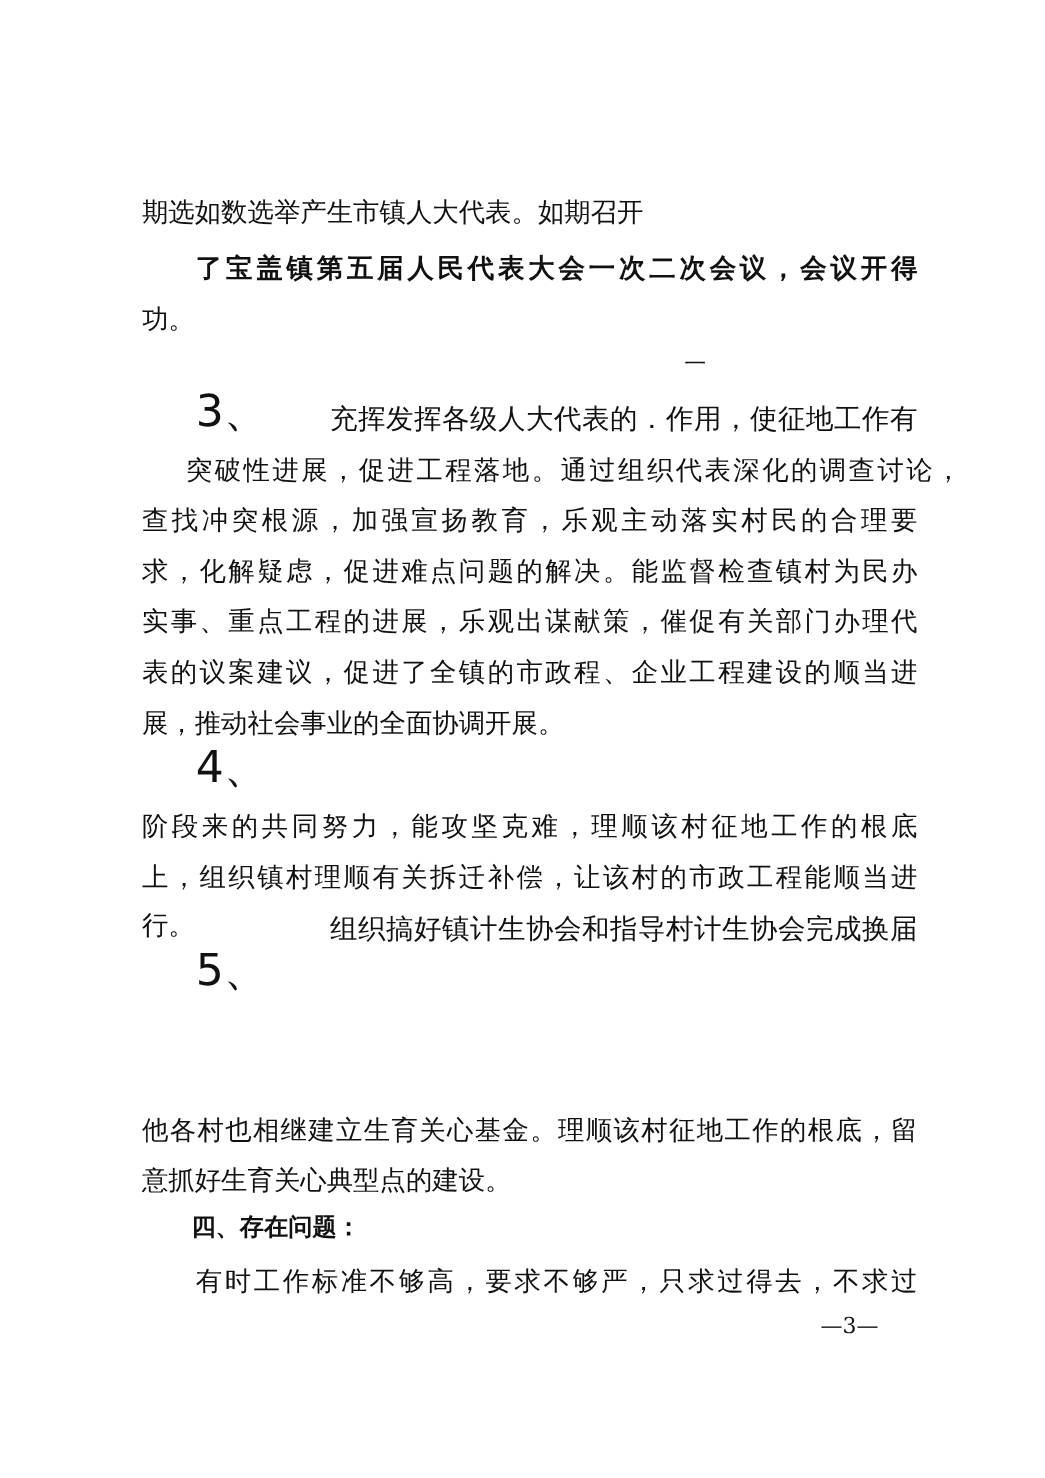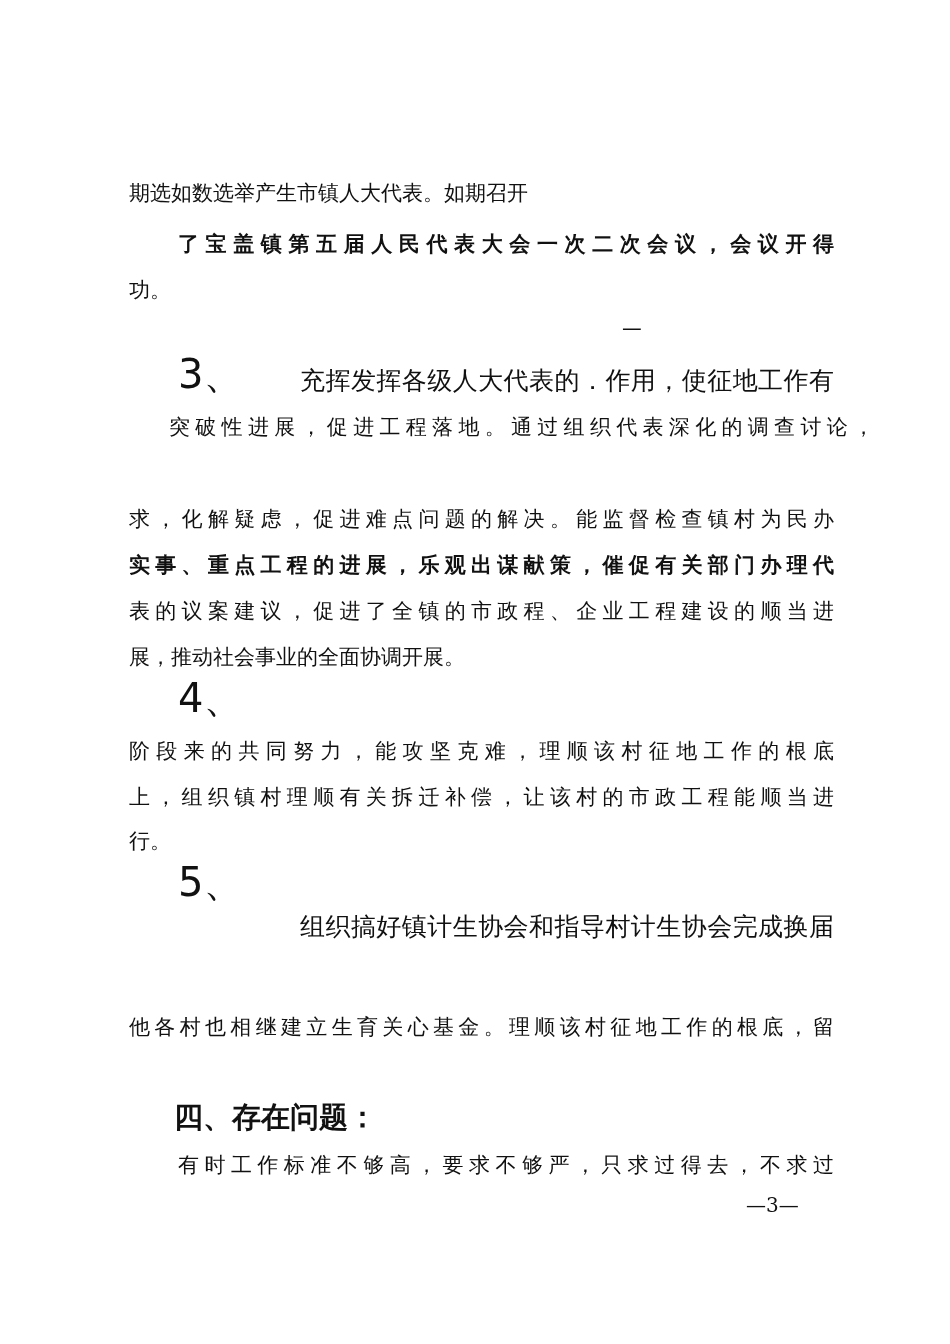--- a/index.html
+++ b/index.html
@@ -17,21 +17,21 @@
     }
     .page {
       position: absolute;
       left: 0; top: 0;
       width: 950px; height: 1344px;
     }
     .line {
       position: absolute;
       left: 129px;
       width: 705px;
-      font-size: 21px;
+      font-size: 24px;
       line-height: 30px;
       white-space: nowrap;
       text-align: justify;
       text-align-last: justify;
     }
     .line.last {
       text-align-last: left;
     }
     .indent {
       left: 178px;
@@ -52,21 +52,21 @@
       font-size: 25px;
       line-height: 30px;
       white-space: nowrap;
       text-align: justify;
       text-align-last: justify;
     }
     .heading {
       position: absolute;
       left: 174px;
       font-family: "DejaVu Sans", "Liberation Sans", sans-serif;
-      font-size: 29px;
+      font-size: 22px;
       line-height: 30px;
       font-weight: bold;
     }
     .dash-mark {
       position: absolute;
       left: 622px;
       top: 318px;
       font-size: 20px;
       line-height: 24px;
     }
@@ -85,31 +85,33 @@
 
   <div class="line last" style="top:178px;">期选如数选举产生市镇人大代表。如期召开</div>
   <div class="line indent" style="top:229px;font-weight:bold;">了宝盖镇第五届人民代表大会一次二次会议，会议开得</div>
   <div class="line last" style="top:275px;">功。</div>
 
   <div class="dash-mark">一</div>
 
   <div class="num" style="top:352px;">3、</div>
   <div class="num-text" style="top:366px;">充挥发挥各级人大代表的．作用，使征地工作有</div>
   <div class="line" style="top:412px;margin-left:40px;">突破性进展，促进工程落地。通过组织代表深化的调查讨论，</div>
+  <div class="line" style="top:458px;">查找冲突根源，加强宣扬教育，乐观主动落实村民的合理要</div>
   <div class="line" style="top:504px;">求，化解疑虑，促进难点问题的解决。能监督检查镇村为民办</div>
-  <div class="line" style="top:550px;font-weight:bold;">实事、重点工程的进展，乐观出谋献策，催促有关部门办理代</div>
+  <div class="line" style="top:550px;">实事、重点工程的进展，乐观出谋献策，催促有关部门办理代</div>
   <div class="line" style="top:596px;">表的议案建议，促进了全镇的市政程、企业工程建设的顺当进</div>
   <div class="line last" style="top:642px;">展，推动社会事业的全面协调开展。</div>
 
   <div class="num" style="top:676px;">4、</div>
   <div class="line" style="top:736px;">阶段来的共同努力，能攻坚克难，理顺该村征地工作的根底</div>
   <div class="line" style="top:782px;">上，组织镇村理顺有关拆迁补偿，让该村的市政工程能顺当进</div>
   <div class="line last" style="top:826px;">行。</div>
 
   <div class="num" style="top:860px;">5、</div>
-  <div class="num-text" style="top:912px;">组织搞好镇计生协会和指导村计生协会完成换届</div>
+  <div class="num-text" style="top:830px;">组织搞好镇计生协会和指导村计生协会完成换届</div>
   <div class="line" style="top:1012px;">他各村也相继建立生育关心基金。理顺该村征地工作的根底，留</div>
+  <div class="line last" style="top:1058px;">意抓好生育关心典型点的建设。</div>
 
   <div class="heading" style="top:1102px;">四、存在问题：</div>
   <div class="line indent" style="top:1150px;">有时工作标准不够高，要求不够严，只求过得去，不求过</div>
 
   <div class="page-number">—3—</div>
 </div>
 
 </body></html>

